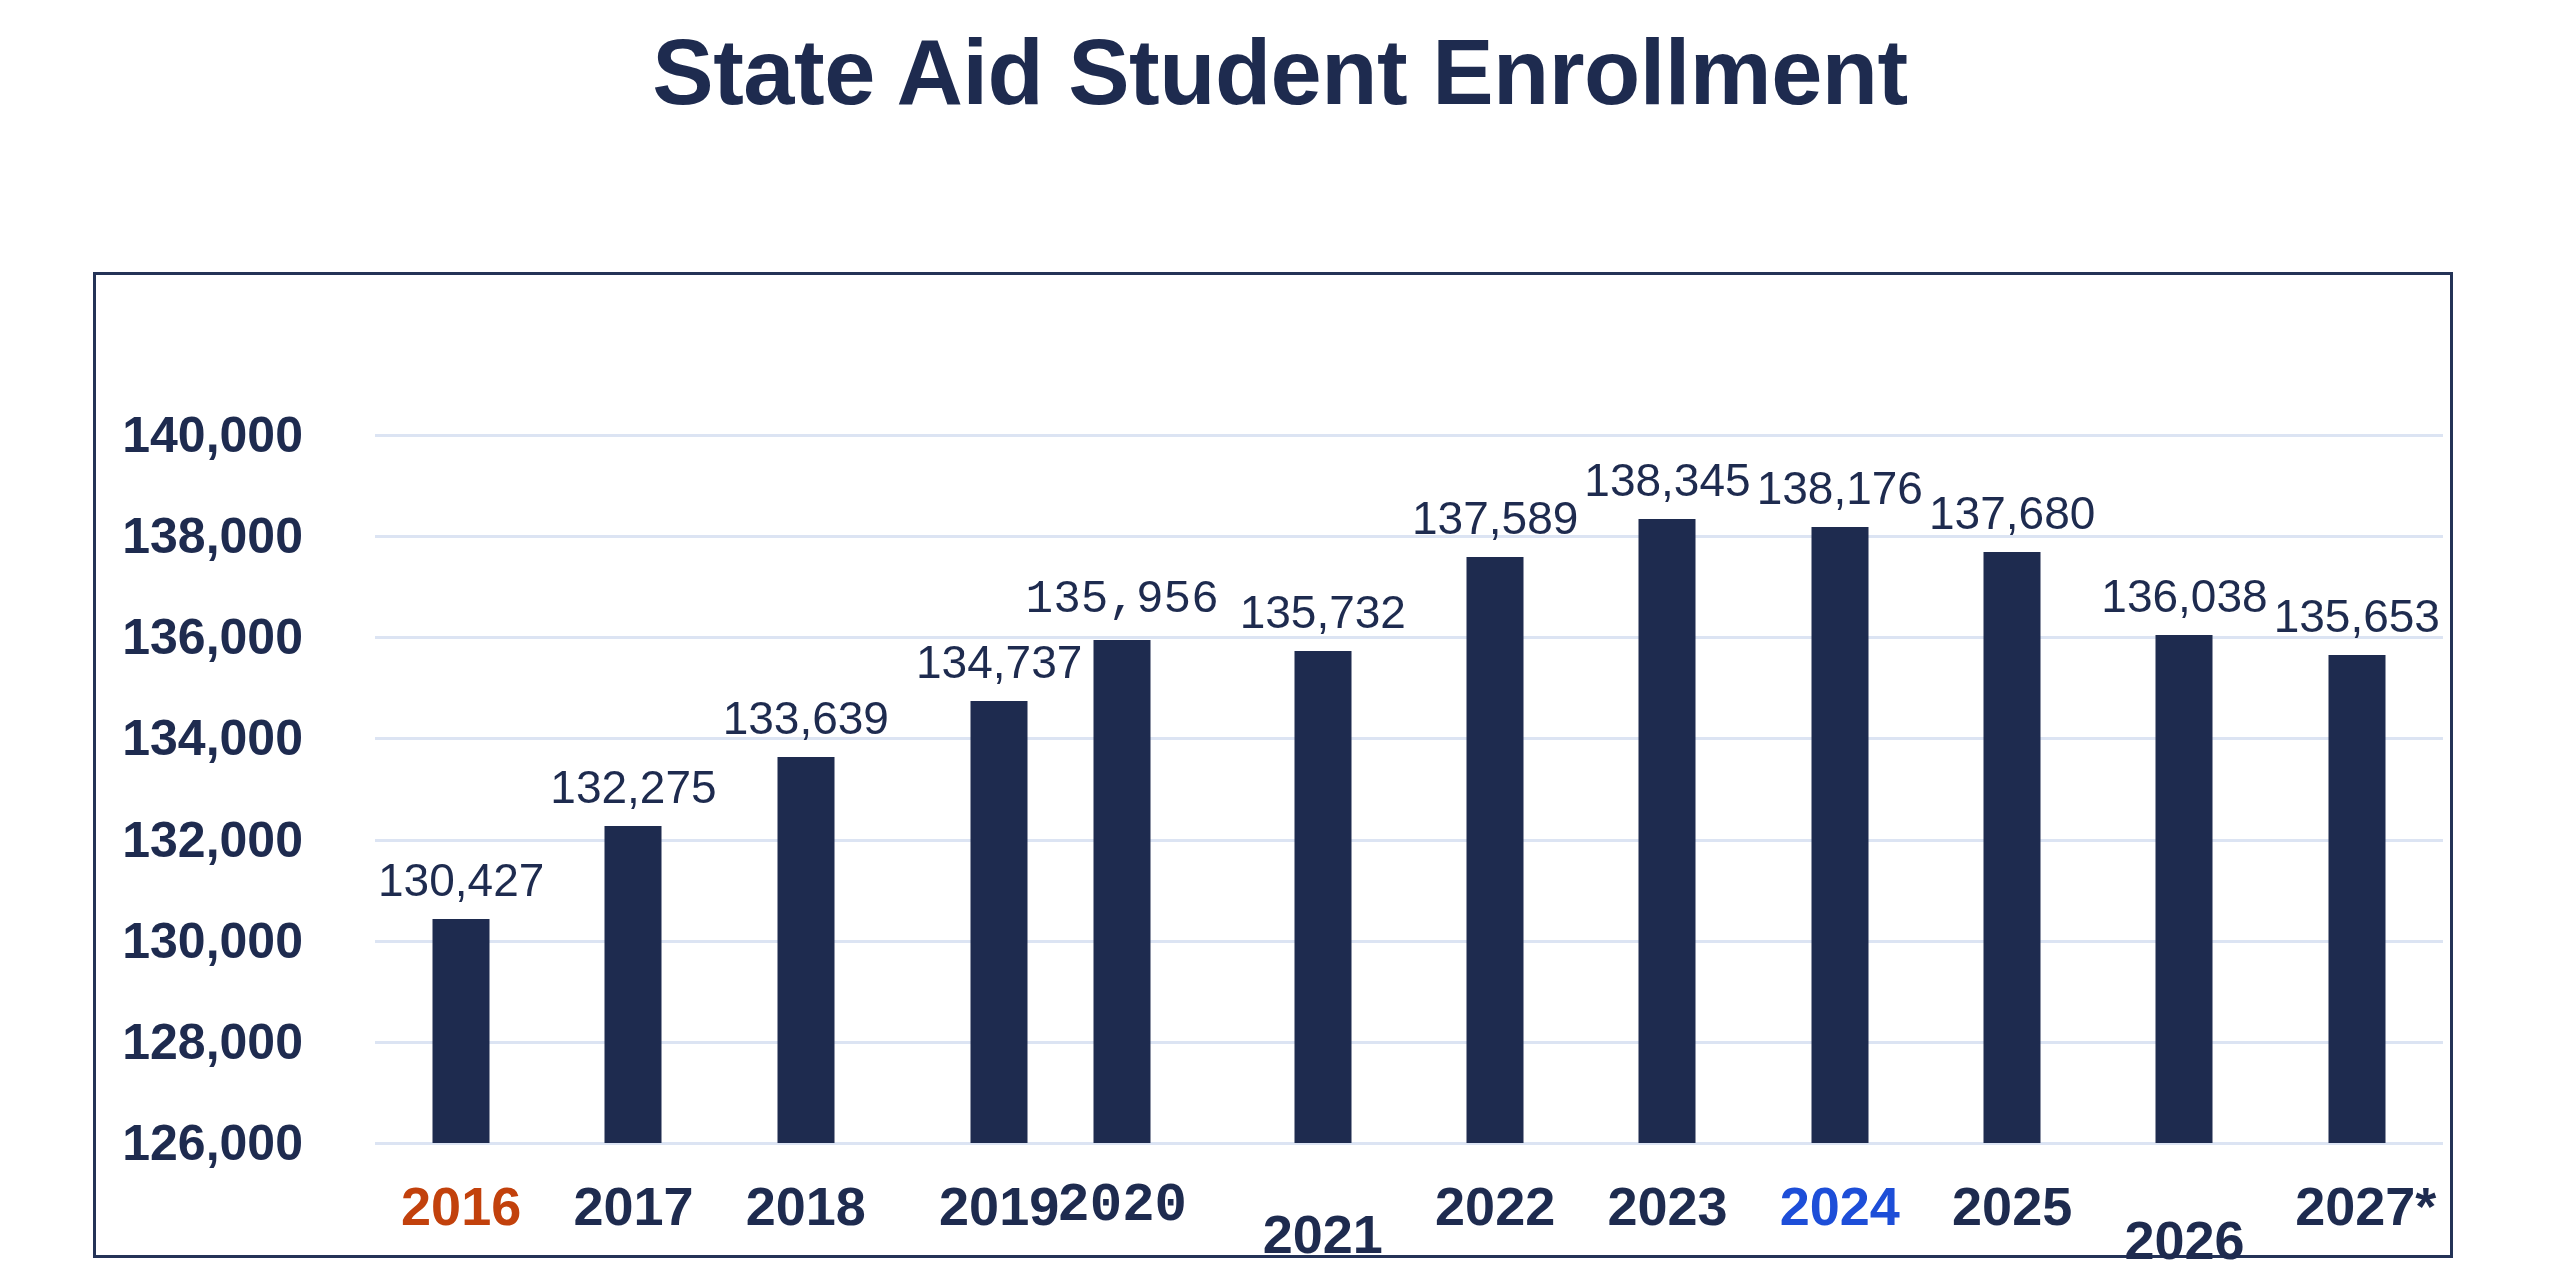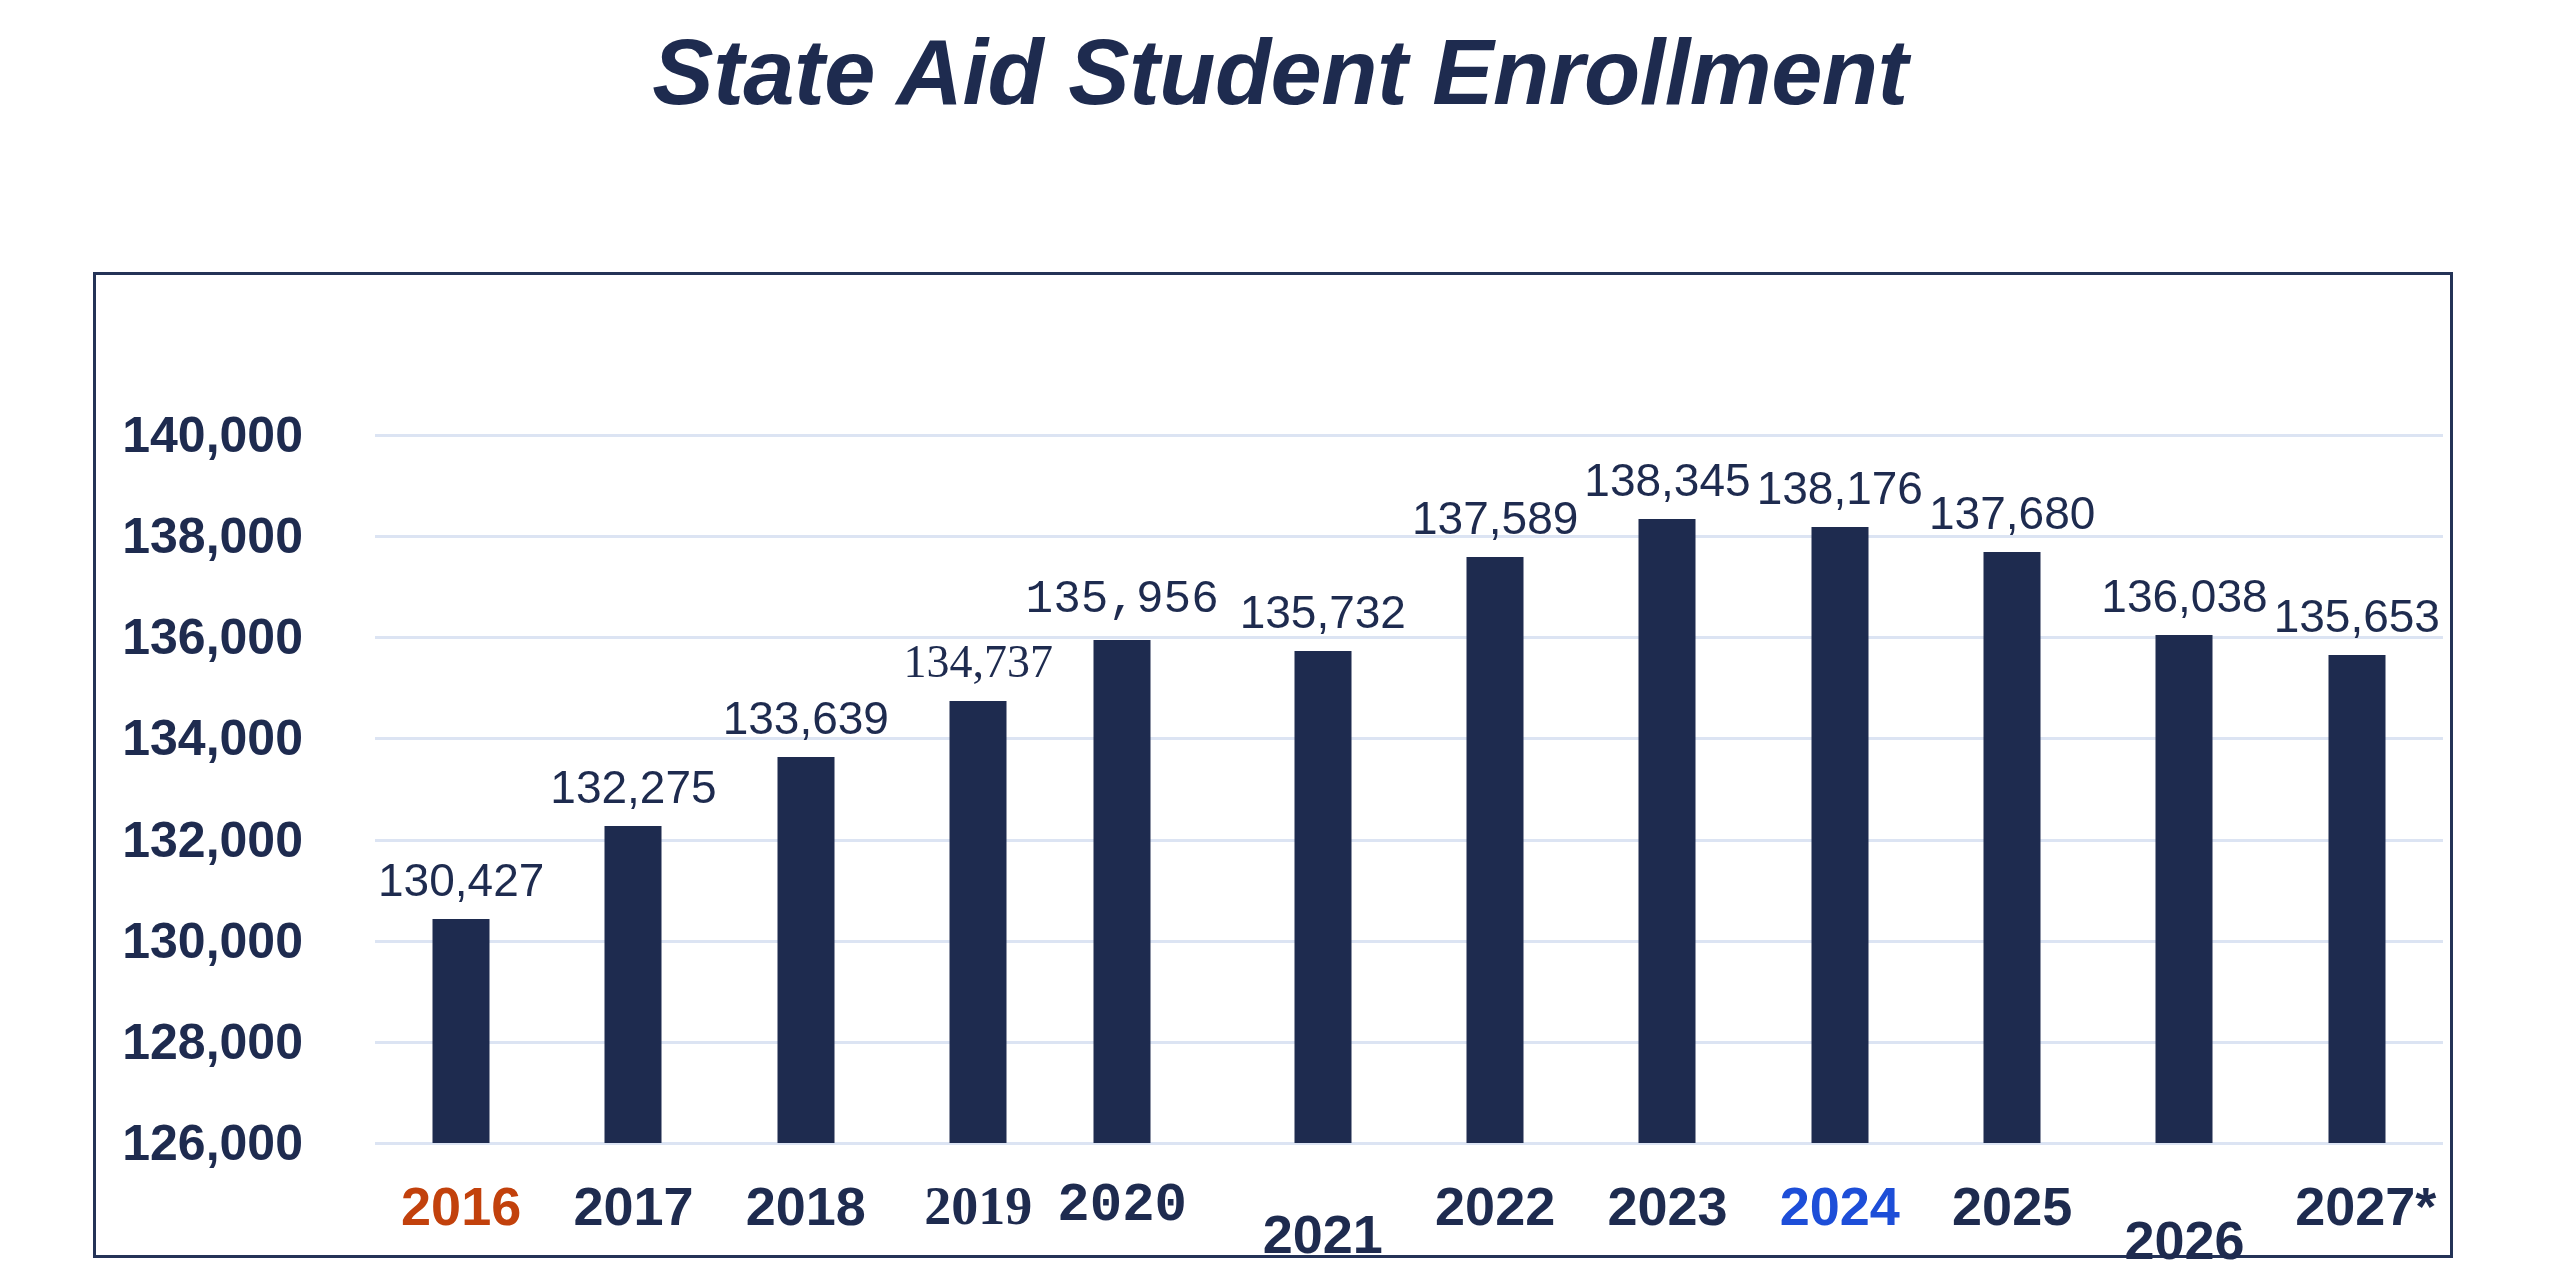--- a/index.html
+++ b/index.html
@@ -21,21 +21,20 @@
     left: 0;
     top: 24px;
     width: 2560px;
     text-align: center;
     font-size: 92px;
     font-weight: bold;
     color: #1e2b4f;
     letter-spacing: -0.5px;
     line-height: 1.05;
     white-space: nowrap;
-    font-style: italic;
   }
 
   
   #chart-frame {
     position: absolute;
     left: 93px;
     top: 272px;
     width: 2360px;
     height: 986px;
     border: 3px solid #243357;
@@ -161,21 +160,21 @@
           <div class="bar-slot" style="left: 172.333px; width: 172.333px;">
             <div class="bar" style="top: 550.664px; height: 317.336px; background: rgb(30, 43, 79);"></div>
             <div class="bar-value" style="top: 484.664px; color: rgb(30, 43, 79);">132,275</div>
             <div class="xtick" style="top: 900px; color: rgb(30, 43, 79);">2017</div>
           </div>
           <div class="bar-slot" style="left: 344.667px; width: 172.333px;">
             <div class="bar" style="top: 481.685px; height: 386.315px; background: rgb(30, 43, 79);"></div>
             <div class="bar-value" style="top: 415.685px; color: rgb(30, 43, 79);">133,639</div>
             <div class="xtick" style="top: 900px; color: rgb(30, 43, 79);">2018</div>
           </div>
-          <div class="bar-slot" style="left: 517px; width: 172.333px; font-family: Liberation Serif, serif;">
+          <div class="bar-slot" style="left: 538px; width: 172.333px;">
             <div class="bar" style="top: 426.157px; height: 441.843px; background: rgb(30, 43, 79);"></div>
             <div class="bar-value" style="top: 360.157px; color: rgb(30, 43, 79);">134,737</div>
             <div class="xtick" style="top: 900px; color: rgb(30, 43, 79);">2019</div>
           </div>
           <div class="bar-slot" style="left: 661px; width: 172.333px; font-family: Liberation Mono, monospace;">
             <div class="bar" style="top: 364.511px; height: 503.489px; background: rgb(30, 43, 79);"></div>
             <div class="bar-value" style="top: 298.511px; color: rgb(30, 43, 79);">135,956</div>
             <div class="xtick" style="top: 900px; color: rgb(30, 43, 79);">2020</div>
           </div>
           <div class="bar-slot" style="left: 861.667px; width: 172.333px;">

